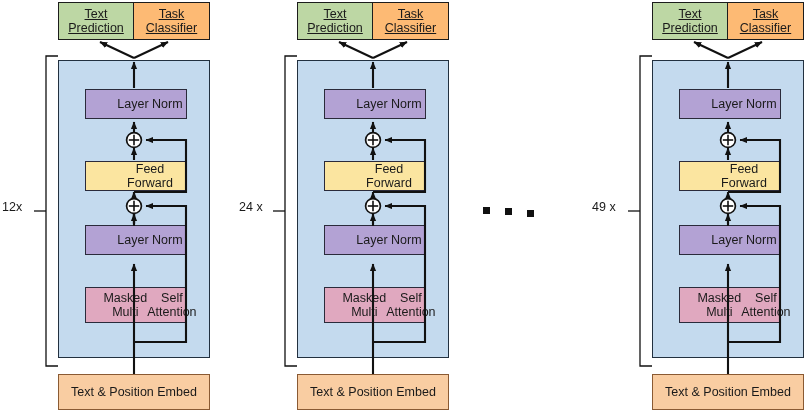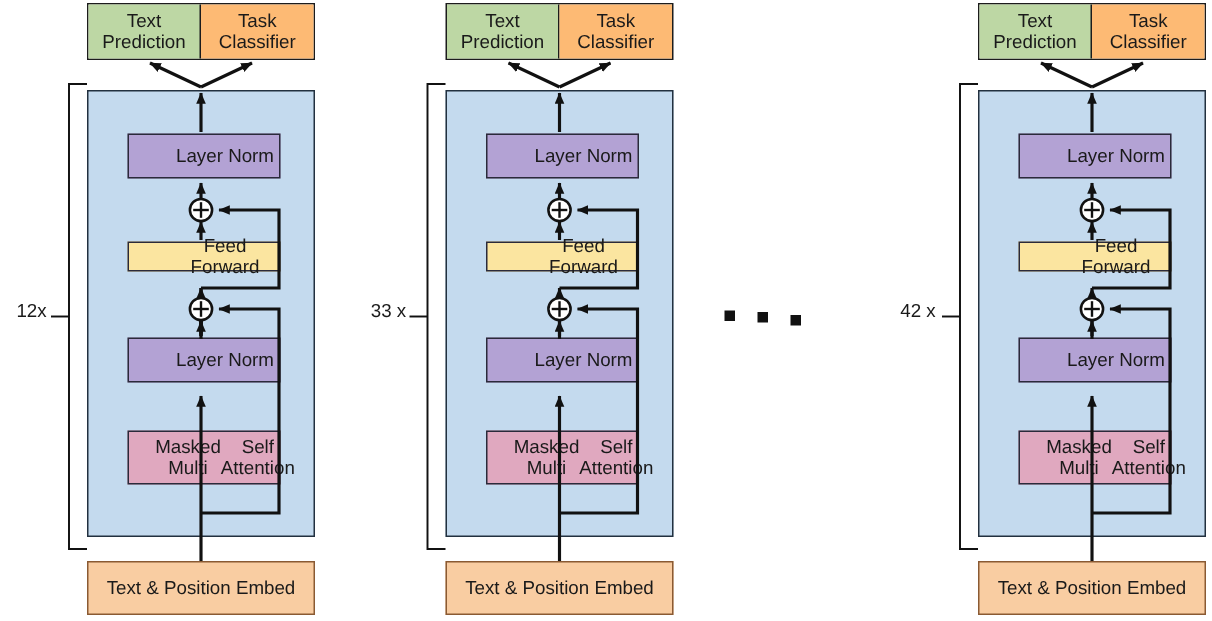--- a/index.html
+++ b/index.html
@@ -34,20 +34,21 @@
   
   .heads {
     position: absolute;
     left: 0;
     top: 2px;
     width: 152px;
     height: 38px;
     display: flex;
     border: 1.6px solid #1c1c1c;
     box-sizing: border-box;
+    text-decoration: underline;
   }
   .head-box {
     flex: 1 1 50%;
     display: flex;
     align-items: center;
     justify-content: center;
     text-align: center;
     font-size: 12.5px;
     line-height: 14px;
     box-sizing: border-box;
@@ -89,21 +90,21 @@
     left: 26px;
     top: 28px;
     width: 102px;
     height: 30px;
     background: #b3a2d4;
   }
   .ff {
     left: 26px;
     top: 100px;
     width: 102px;
-    height: 20px;
+    height: 30px;
     background: #fbe5a0;
   }
   .ln-bottom {
     left: 26px;
     top: 164px;
     width: 102px;
     height: 30px;
     background: #b3a2d4;
   }
   .mmsa {
@@ -130,21 +131,21 @@
     justify-content: center;
     font-size: 12.5px;
   }
 
   
   .repeat-label {
     position: absolute;
     top: 200px;
     font-size: 12.5px;
     white-space: nowrap;
-    text-align: center;
+    text-align: left;
   }
 
   .wires {
     position: absolute;
     left: 0;
     top: 0;
     width: 808px;
     height: 414px;
     pointer-events: none;
   }
@@ -244,21 +245,21 @@
         <span>Self Attention</span>
       </div>
     </div>
 
     <div class="embed">
       <span>Text &amp; Position Embed</span>
     </div>
   </div>
 
   <div class="repeat-label" style="left:239px; width:40px;">
-    <span>33 x</span>
+    <span>24 x</span>
   </div>
 
   <div class="ellipsis">
     <i style="left:0px;  top:4px;"></i>
     <i style="left:22px; top:5px;"></i>
     <i style="left:44px; top:7px;"></i>
   </div>
 
   <div class="stack" id="stack-2" style="left:652px;">
 
@@ -292,21 +293,21 @@
         <span>Self Attention</span>
       </div>
     </div>
 
     <div class="embed">
       <span>Text &amp; Position Embed</span>
     </div>
   </div>
 
   <div class="repeat-label" style="left:592px; width:40px;">
-    <span>42 x</span>
+    <span>49 x</span>
   </div>
 
   <svg class="wires" viewBox="0 0 808 414" width="808" height="414">
     <defs>
       <marker id="ah" markerWidth="9" markerHeight="9" refX="7.2" refY="3.2" orient="auto" markerUnits="userSpaceOnUse">
         <path d="M0,0 L7.6,3.2 L0,6.4 z" fill="#111111"></path>
       </marker>
     </defs>
 
     <g stroke="#111111" stroke-width="2.1" fill="none">

